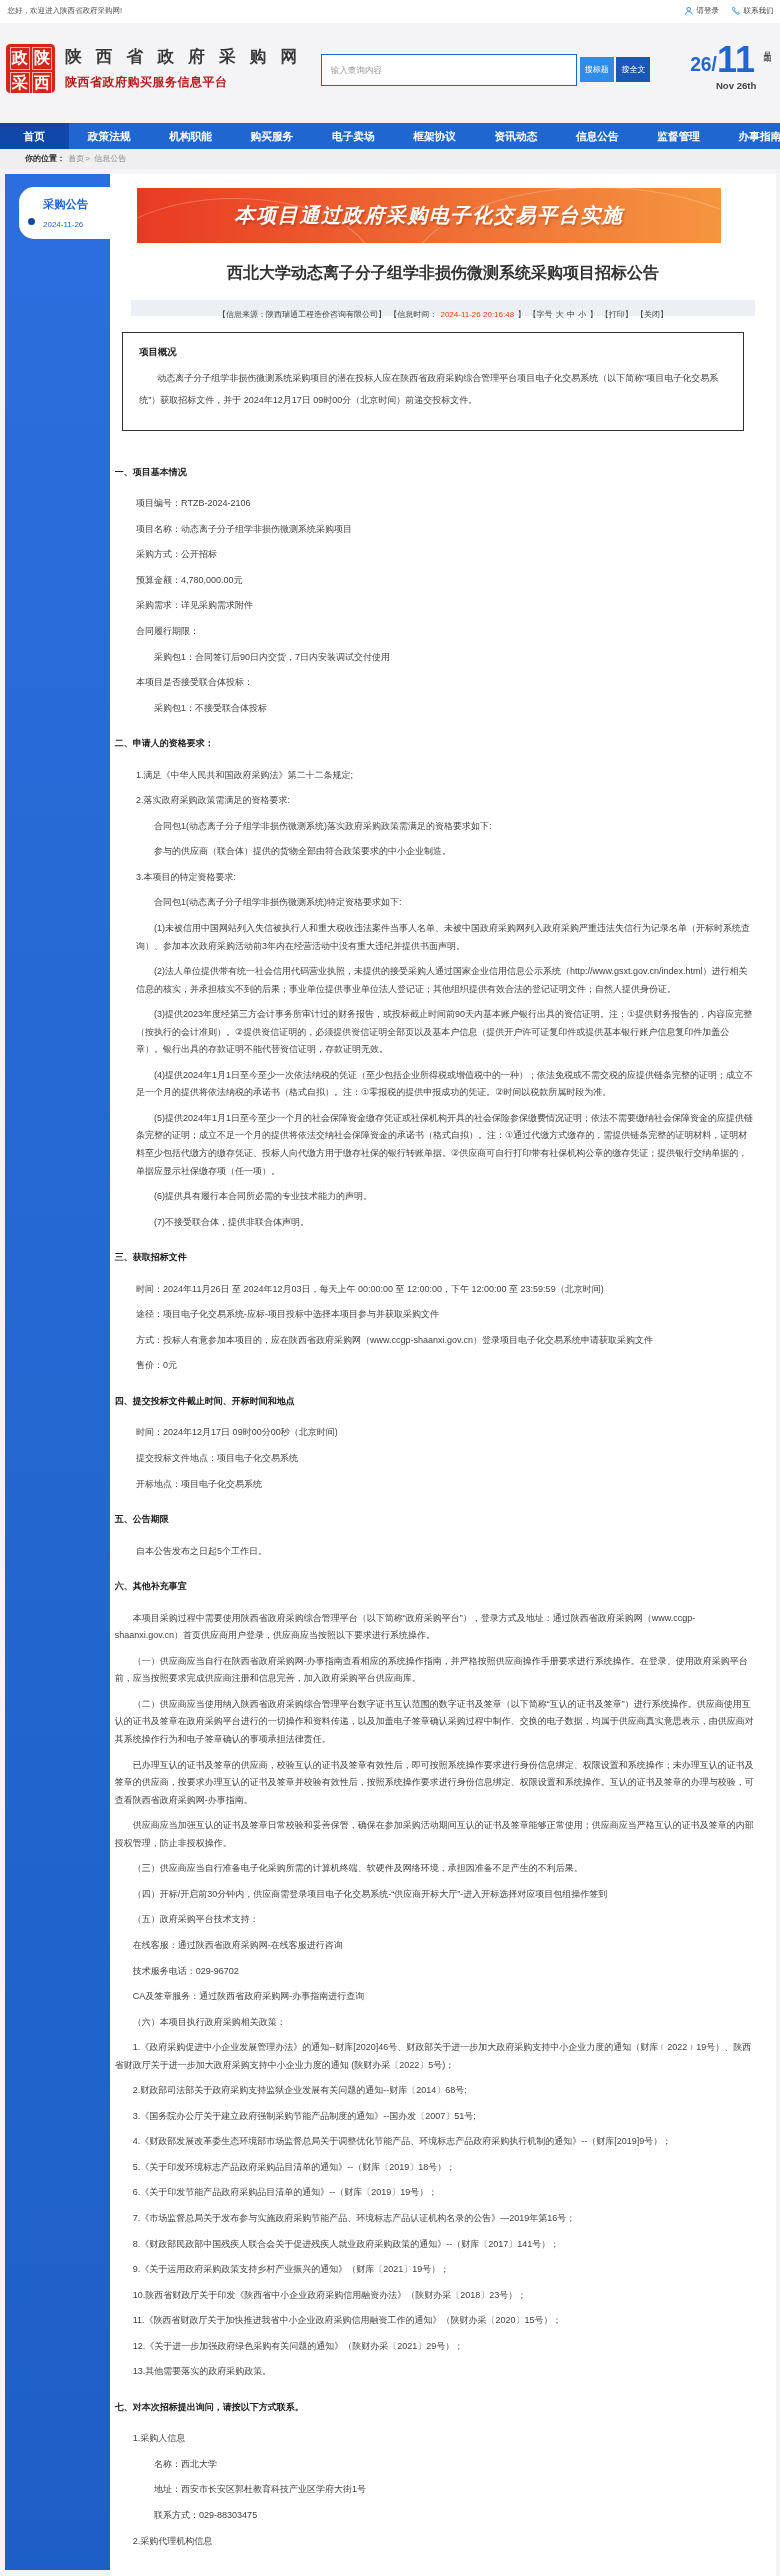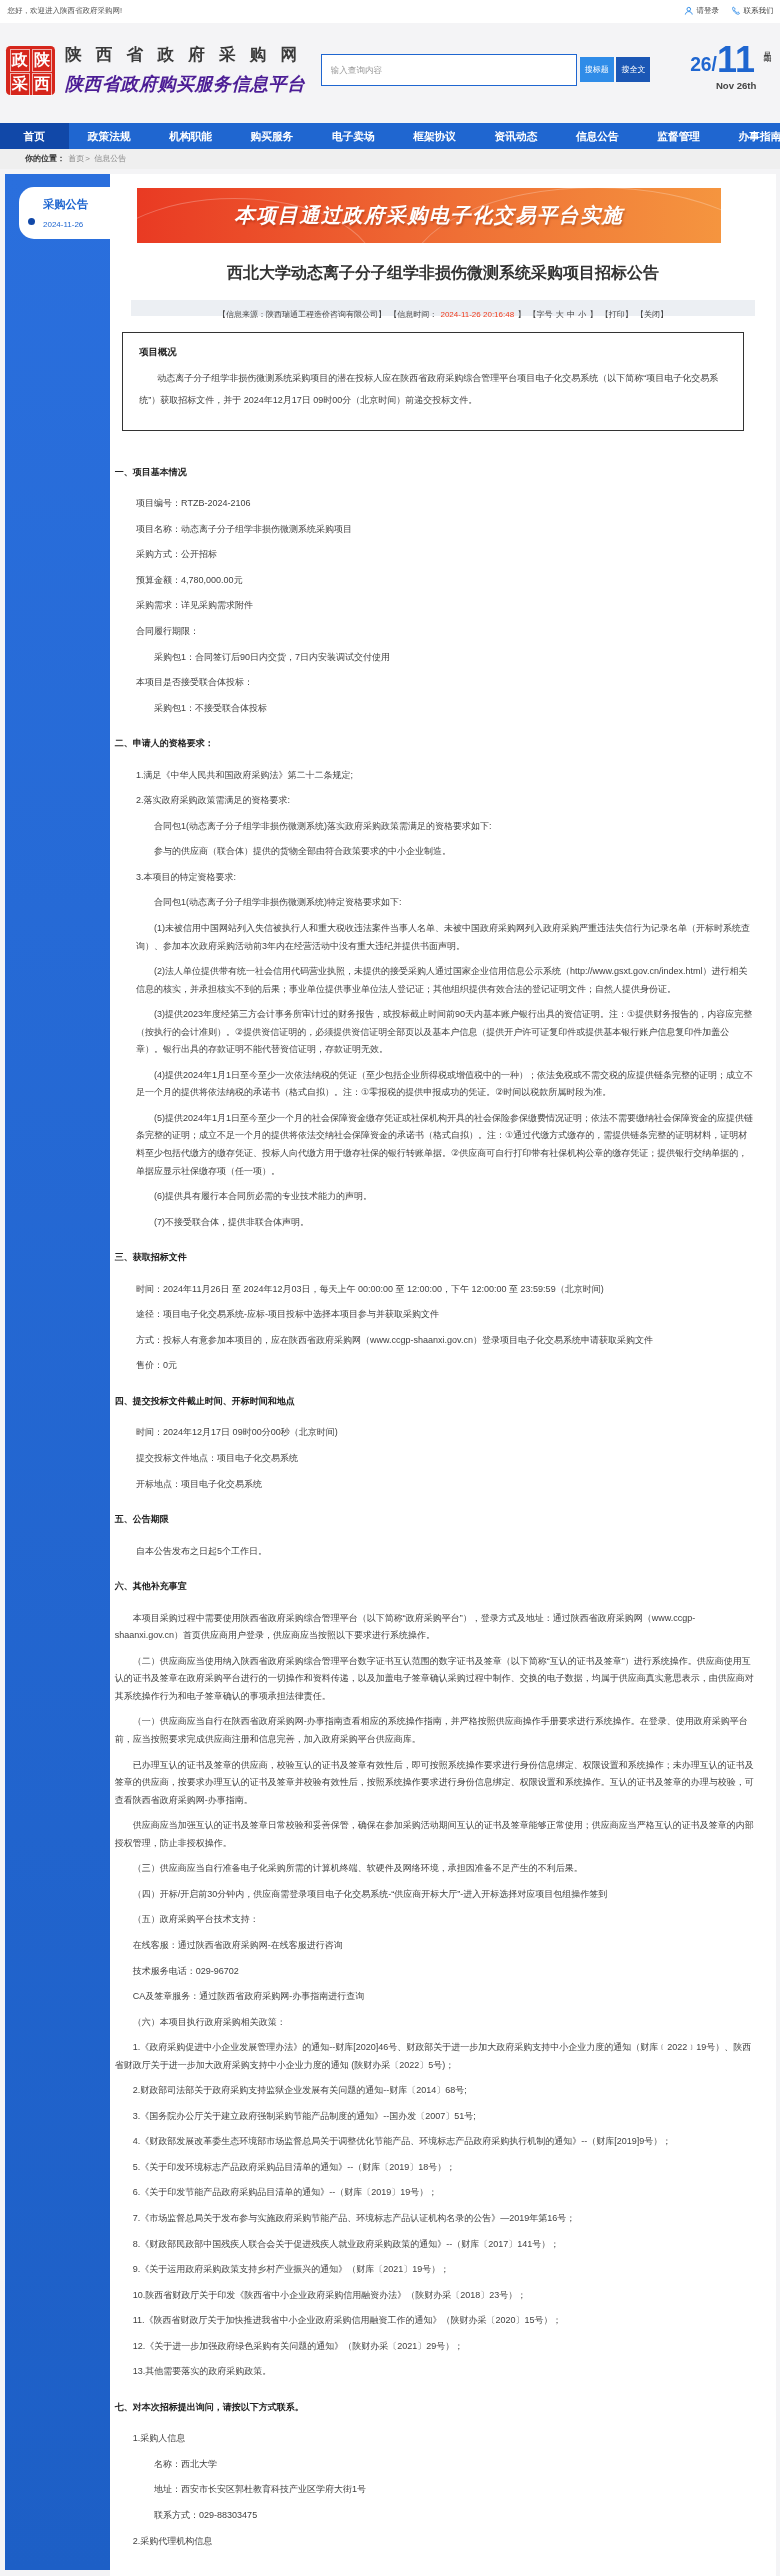--- a/index.html
+++ b/index.html
@@ -16,21 +16,21 @@
   
   .header { height: 100px; background: #f4f4f6; position: relative; }
   .logo-row { position: absolute; left: 6.4px; top: 21.4px; display: flex; align-items: center; }
   .seal { width: 49px; height: 49px; background: #d6261c; border-radius: 4.3px;
     display: grid; grid-template-columns: 1fr 1fr; grid-template-rows: 1fr 1fr; gap: 1.6px;
     padding: 3.2px; }
   .seal span { color: #fff; font-weight: bold; font-size: 16px; display: flex;
     align-items: center; justify-content: center; border: 0.5px solid rgba(255,255,255,.65); }
   .site-titles { margin-left: 9.6px; }
   .site-title { font-size: 16.6px; font-weight: bold; color: #3a3a3a; letter-spacing: 4.8px; }
-  .site-subtitle { font-size: 18px; font-weight: bold; color: #4c1d95; margin-top: 6.4px; letter-spacing: 0.5px; font-style: italic; }
+  .site-subtitle { font-size: 12px; font-weight: bold; color: #b91c1c; margin-top: 6.4px; letter-spacing: 0.5px; }
   .search-wrap { position: absolute; left: 321px; top: 31px; display: flex; align-items: center; }
   .search-input { width: 256px; height: 32px; border: 1.1px solid #1f66d0; background: #fff;
     font-size: 8.6px; padding: 0 8.6px; outline: none; color: #333; }
   .search-input::placeholder { color: #999; }
   .search-btn { height: 25px; width: 34px; margin-left: 2.7px; border: none; color: #fff;
     font-size: 8px; cursor: pointer; font-family: inherit; }
   .btn-title { background: #2f8ce8; }
   .btn-full { background: #1b57b5; }
   .date-block { position: absolute; right: 9.6px; top: 19.3px; text-align: right; }
   .date-line { display: flex; align-items: flex-start; justify-content: flex-end; }
@@ -232,22 +232,22 @@
         <p class="bp p">方式：投标人有意参加本项目的，应在陕西省政府采购网（www.ccgp-shaanxi.gov.cn）登录项目电子化交易系统申请获取采购文件</p>
         <p class="bp p">售价：0元</p>
         <p class="bp h">四、提交投标文件截止时间、开标时间和地点</p>
         <p class="bp p">时间：2024年12月17日 09时00分00秒（北京时间)</p>
         <p class="bp p">提交投标文件地点：项目电子化交易系统</p>
         <p class="bp p">开标地点：项目电子化交易系统</p>
         <p class="bp h">五、公告期限</p>
         <p class="bp p">自本公告发布之日起5个工作日。</p>
         <p class="bp h">六、其他补充事宜</p>
         <p class="bp p1">本项目采购过程中需要使用陕西省政府采购综合管理平台（以下简称“政府采购平台”），登录方式及地址：通过陕西省政府采购网（www.ccgp-shaanxi.gov.cn）首页供应商用户登录，供应商应当按照以下要求进行系统操作。</p>
+        <p class="bp p1">（一）供应商应当自行在陕西省政府采购网-办事指南查看相应的系统操作指南，并严格按照供应商操作手册要求进行系统操作。在登录、使用政府采购平台前，应当按照要求完成供应商注册和信息完善，加入政府采购平台供应商库。</p>
         <p class="bp p1">（二）供应商应当使用纳入陕西省政府采购综合管理平台数字证书互认范围的数字证书及签章（以下简称“互认的证书及签章”）进行系统操作。供应商使用互认的证书及签章在政府采购平台进行的一切操作和资料传递，以及加盖电子签章确认采购过程中制作、交换的电子数据，均属于供应商真实意思表示，由供应商对其系统操作行为和电子签章确认的事项承担法律责任。</p>
-        <p class="bp p1">（一）供应商应当自行在陕西省政府采购网-办事指南查看相应的系统操作指南，并严格按照供应商操作手册要求进行系统操作。在登录、使用政府采购平台前，应当按照要求完成供应商注册和信息完善，加入政府采购平台供应商库。</p>
         <p class="bp p1">已办理互认的证书及签章的供应商，校验互认的证书及签章有效性后，即可按照系统操作要求进行身份信息绑定、权限设置和系统操作；未办理互认的证书及签章的供应商，按要求办理互认的证书及签章并校验有效性后，按照系统操作要求进行身份信息绑定、权限设置和系统操作。互认的证书及签章的办理与校验，可查看陕西省政府采购网-办事指南。</p>
         <p class="bp p1">供应商应当加强互认的证书及签章日常校验和妥善保管，确保在参加采购活动期间互认的证书及签章能够正常使用；供应商应当严格互认的证书及签章的内部授权管理，防止非授权操作。</p>
         <p class="bp p1">（三）供应商应当自行准备电子化采购所需的计算机终端、软硬件及网络环境，承担因准备不足产生的不利后果。</p>
         <p class="bp p1">（四）开标/开启前30分钟内，供应商需登录项目电子化交易系统-“供应商开标大厅”-进入开标选择对应项目包组操作签到</p>
         <p class="bp p1">（五）政府采购平台技术支持：</p>
         <p class="bp p1">在线客服：通过陕西省政府采购网-在线客服进行咨询</p>
         <p class="bp p1">技术服务电话：029-96702</p>
         <p class="bp p1">CA及签章服务：通过陕西省政府采购网-办事指南进行查询</p>
         <p class="bp p1">（六）本项目执行政府采购相关政策：</p>
         <p class="bp p1">1.《政府采购促进中小企业发展管理办法》的通知--财库[2020]46号、财政部关于进一步加大政府采购支持中小企业力度的通知（财库﹝2022﹞19号）、陕西省财政厅关于进一步加大政府采购支持中小企业力度的通知 (陕财办采〔2022〕5号)；</p>

